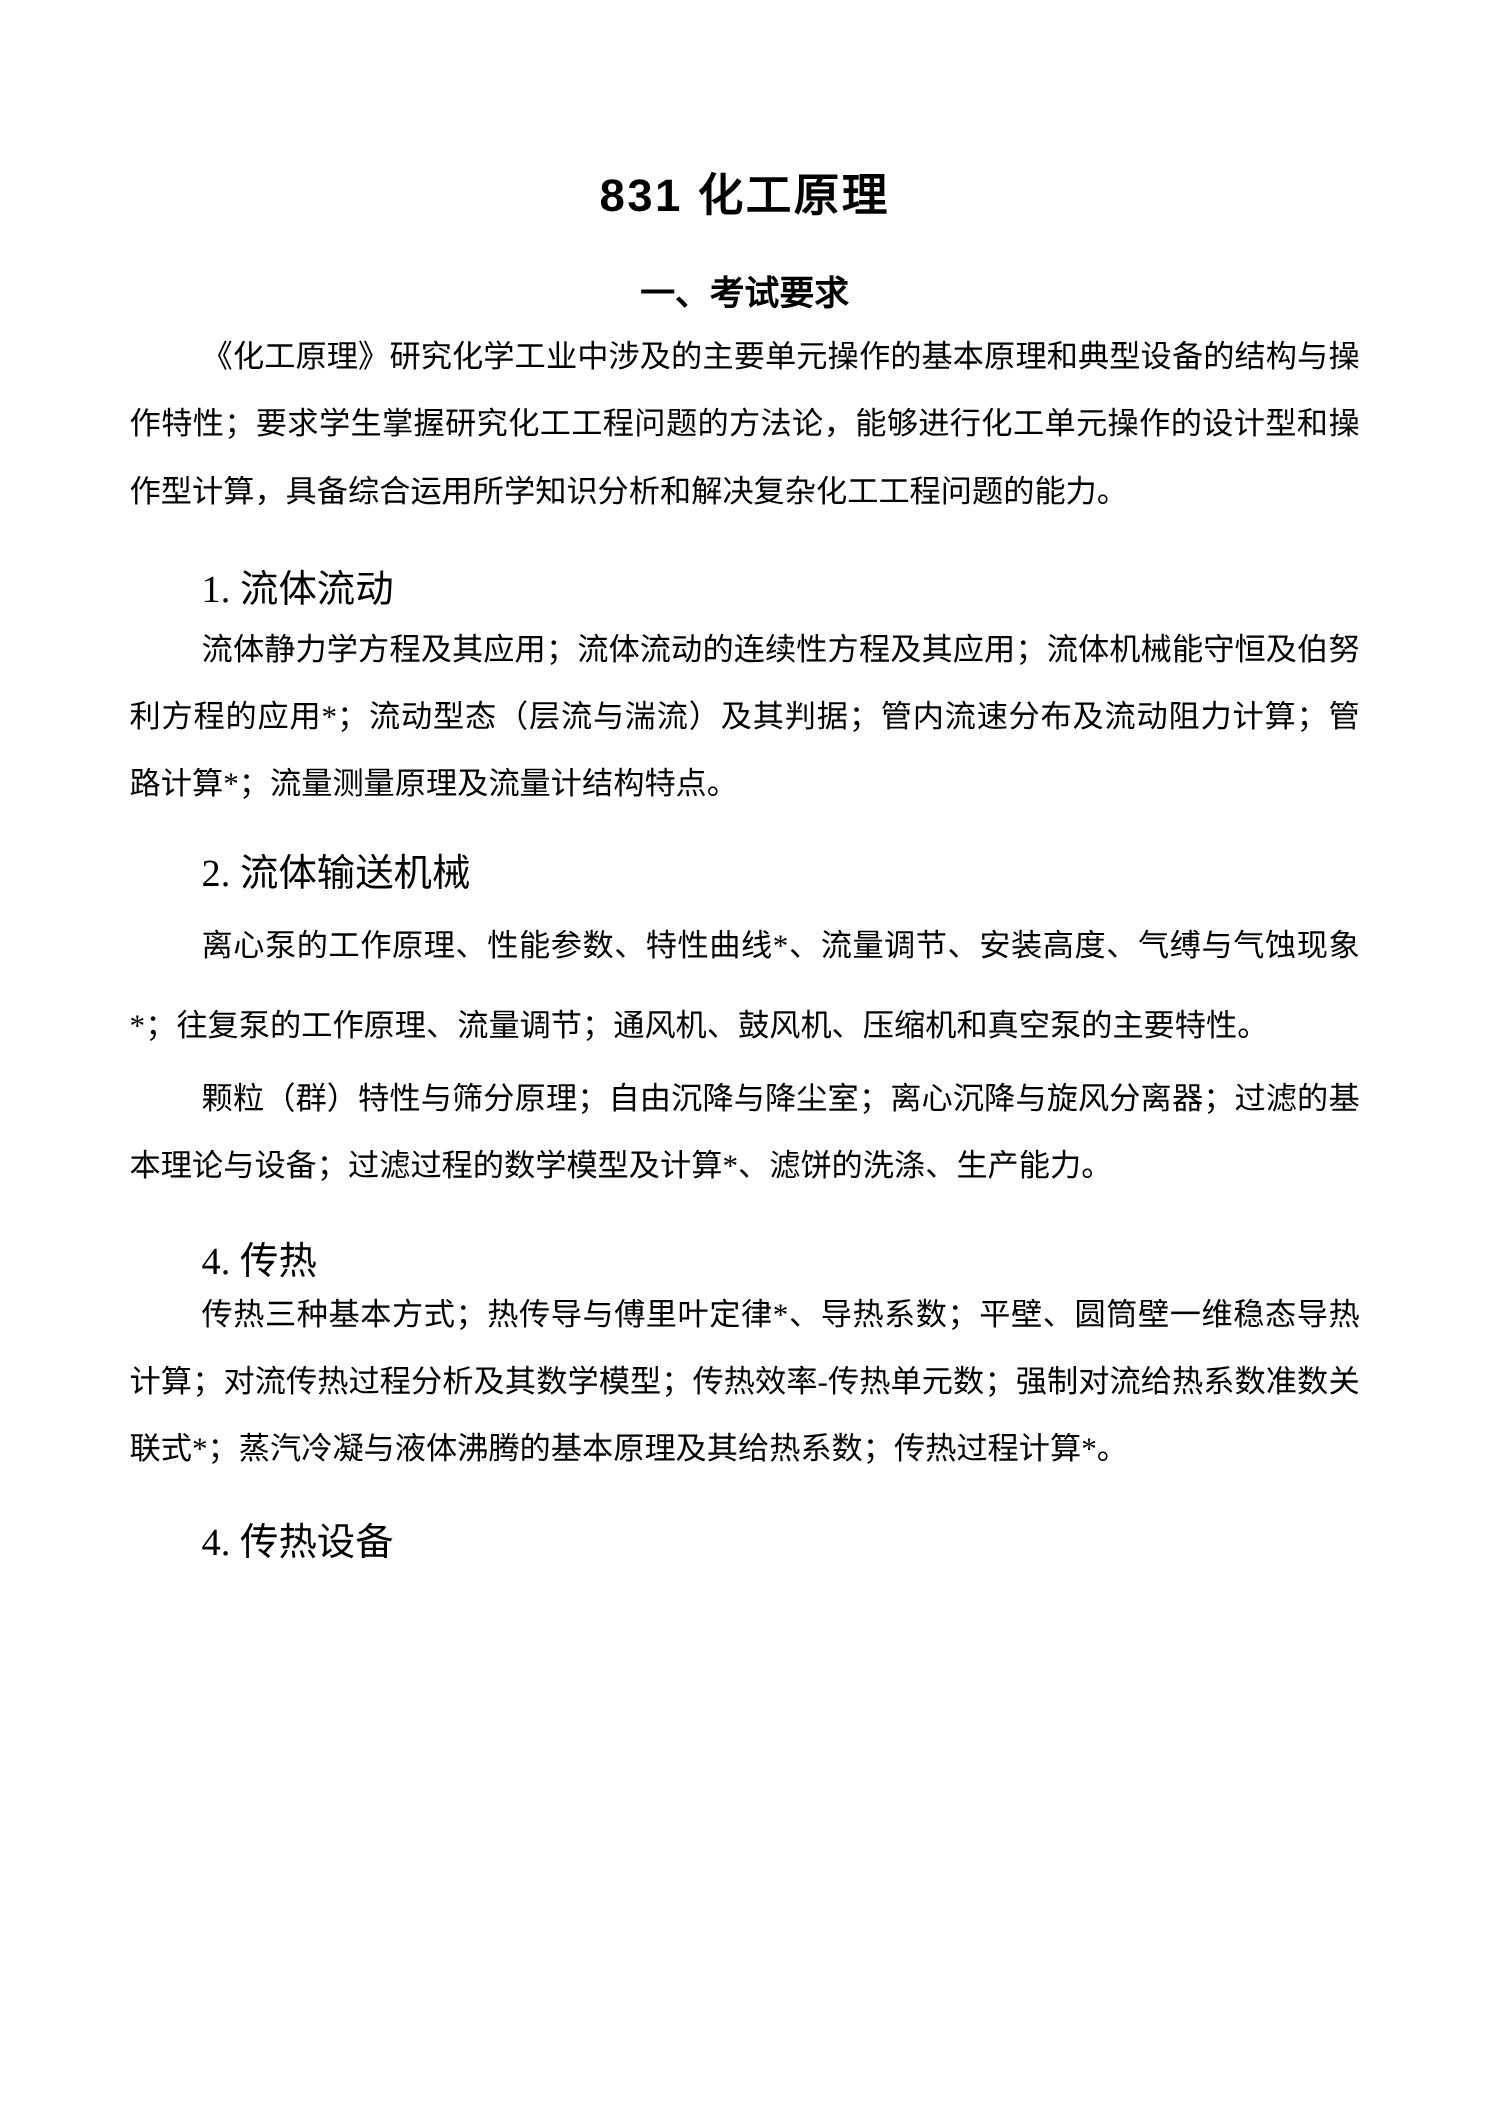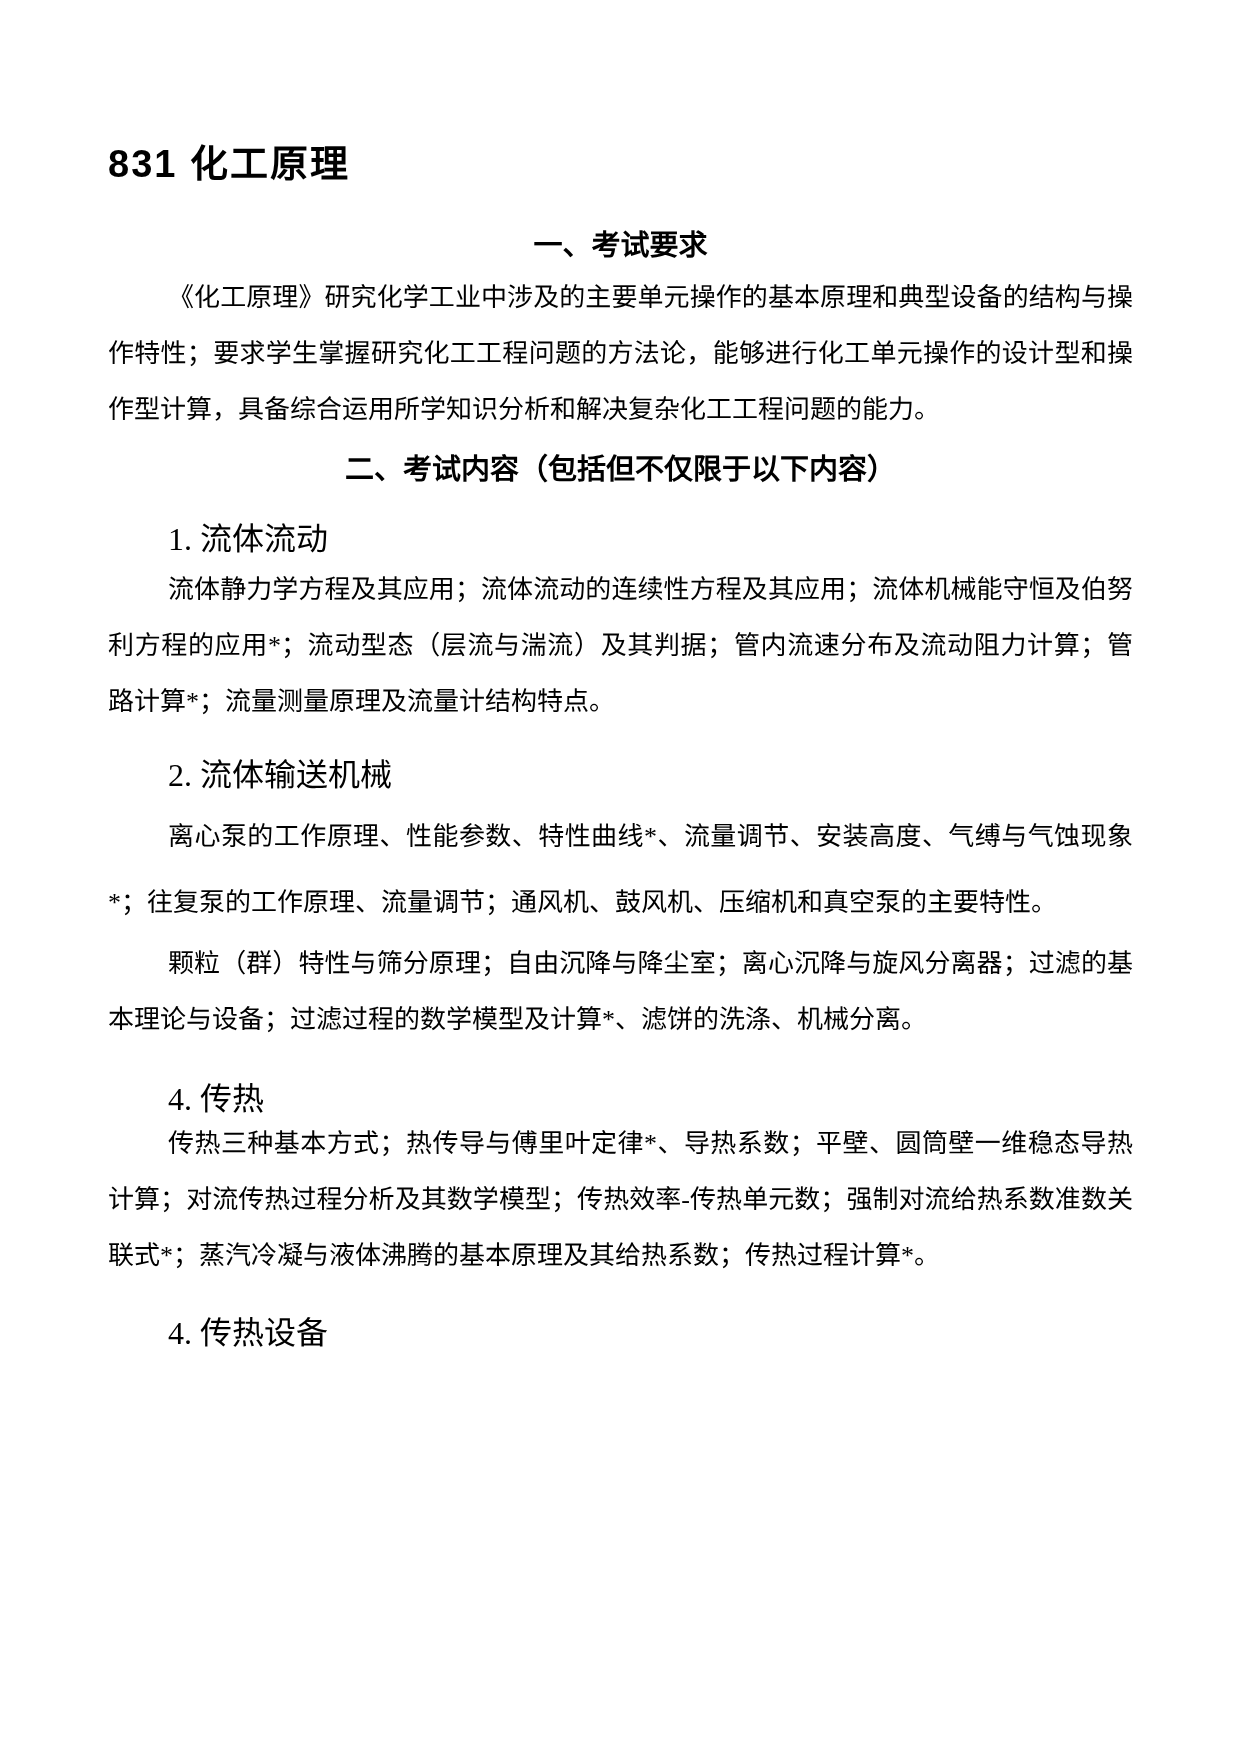--- a/index.html
+++ b/index.html
@@ -16,20 +16,21 @@
     width: 1240px;
     min-height: 1754px;
     padding: 138px 107px 40px 108px;
     background: #ffffff;
   }
   .doc-title {
     font-family: "Liberation Sans", "DejaVu Sans", sans-serif;
     font-size: 38px;
     font-weight: 700;
     line-height: 52px;
+    text-align: center;
     letter-spacing: 2px;
   }
   .sec-heading {
     font-family: "Liberation Sans", "DejaVu Sans", sans-serif;
     font-size: 29px;
     font-weight: 700;
     line-height: 34px;
     text-align: center;
   }
   .h-one { margin-top: 38px; }
@@ -62,34 +63,33 @@
 <body>
 
 <div class="page">
 
   <h1 class="doc-title">831 化工原理</h1>
 
   <h2 class="sec-heading h-one">一、考试要求</h2>
 
   <p class="body-para p1">《化工原理》研究化学工业中涉及的主要单元操作的基本原理和典型设备的结构与操作特性；要求学生掌握研究化工工程问题的方法论，能够进行化工单元操作的设计型和操作型计算，具备综合运用所学知识分析和解决复杂化工工程问题的能力。</p>
 
-  <h2 class="sec-heading h-two">二、考试内容（包括但不仅限于以下内容）</h2>
 
   <div class="topic">
     <p class="topic-label t1">1. 流体流动</p>
     <p class="body-para t1b">流体静力学方程及其应用；流体流动的连续性方程及其应用；流体机械能守恒及伯努利方程的应用*；流动型态（层流与湍流）及其判据；管内流速分布及流动阻力计算；管路计算*；流量测量原理及流量计结构特点。</p>
   </div>
 
   <div class="topic">
     <p class="topic-label t2">2. 流体输送机械</p>
     <p class="body-para lh66 t2b">离心泵的工作原理、性能参数、特性曲线*、流量调节、安装高度、气缚与气蚀现象*；往复泵的工作原理、流量调节；通风机、鼓风机、压缩机和真空泵的主要特性。</p>
   </div>
 
   <div class="topic">
-    <p class="body-para t3b">颗粒（群）特性与筛分原理；自由沉降与降尘室；离心沉降与旋风分离器；过滤的基本理论与设备；过滤过程的数学模型及计算*、滤饼的洗涤、机械分离。</p>
+    <p class="body-para t3b">颗粒（群）特性与筛分原理；自由沉降与降尘室；离心沉降与旋风分离器；过滤的基本理论与设备；过滤过程的数学模型及计算*、滤饼的洗涤、生产能力。</p>
   </div>
 
   <div class="topic">
     <p class="topic-label t4">4. 传热</p>
     <p class="body-para t4b">传热三种基本方式；热传导与傅里叶定律*、导热系数；平壁、圆筒壁一维稳态导热计算；对流传热过程分析及其数学模型；传热效率-传热单元数；强制对流给热系数准数关联式*；蒸汽冷凝与液体沸腾的基本原理及其给热系数；传热过程计算*。</p>
   </div>
 
   <div class="topic">
     <p class="topic-label t5">4. 传热设备</p>
     <p class="body-para"></p>

